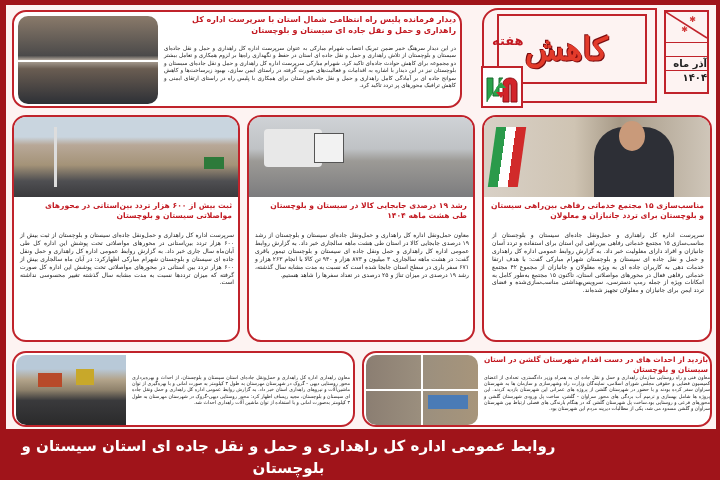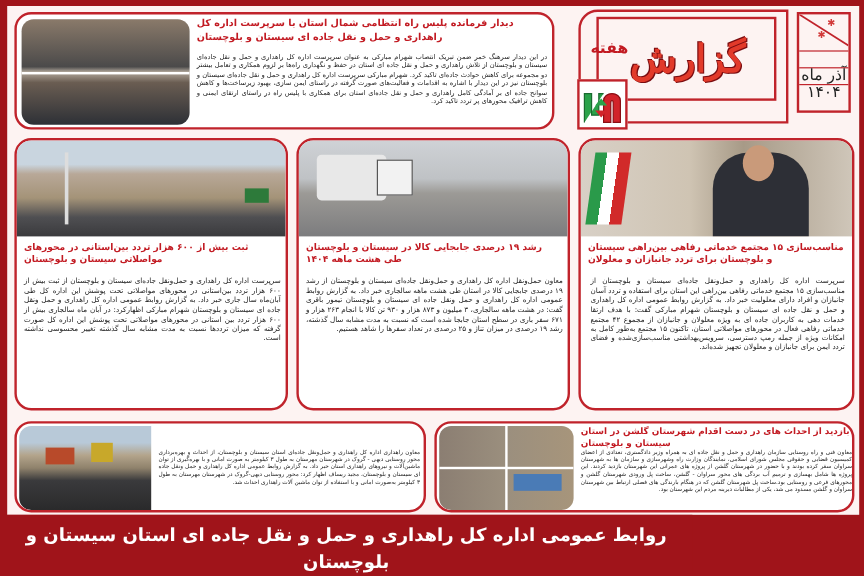--- a/index.html
+++ b/index.html
@@ -1,40 +1,40 @@
 <!DOCTYPE html>
 <html><head>
   <meta charset="utf-8">
   <style>
     * { box-sizing: border-box; margin: 0; padding: 0; }
     html, body { width: 720px; height: 480px; overflow: hidden; background: #a0141a; }
     body { font-family: "DejaVu Sans", sans-serif; position: relative; direction: rtl; }
     .page { position: absolute; left: 6px; top: 5px; width: 710px; height: 424px; background: #fdf3f2; }
     .card { position: absolute; background: #fff; border: 2px solid #c0232b; border-radius: 14px; overflow: hidden; }
-    .title { color: #c21a22; font-weight: bold; text-align: left; line-height: 1.35; }
+    .title { color: #c21a22; font-weight: bold; text-align: right; line-height: 1.35; }
     .body-text { color: #222; text-align: justify; line-height: 1.32; }
     .photo { position: absolute; overflow: hidden; }
     .footer { position: absolute; left: 0; top: 429px; width: 577px; height: 51px; background: #a0141a; color: #fff; font-weight: bold; font-size: 15px; text-align: center; line-height: 22px; padding-top: 6px; }
     
     .hdr-frame { position: absolute; left: 482px; top: 8px; width: 175px; height: 95px; border: 2px solid #c0232b; border-radius: 16px 0 0 0; background: #fdf3f2; }
     .hdr-inner { position: absolute; left: 497px; top: 14px; width: 150px; height: 70px; border: 2px solid #c0232b; background: #fdf3f2; }
     .gozaresh { position: absolute; left: 525px; top: 30px; font-size: 32px; font-weight: bold; color: #e23a2a; text-shadow: 1px 1px 0 #7a0c10, -1px -1px 0 #7a0c10; font-family: "DejaVu Serif", serif; }
     .hafte { position: absolute; left: 492px; top: 33px; font-size: 13px; font-weight: bold; color: #c21a22; }
     .logo-box { position: absolute; left: 481px; top: 66px; width: 42px; height: 42px; background: #fff; border: 2px solid #c0232b; }
     .date-box { position: absolute; left: 664px; top: 10px; width: 45px; height: 84px; border: 2px solid #c0232b; background: #fdf3f2; }
-    .date-cell { position: absolute; left: 0; width: 41px; height: 14px; border-top: 1.5px solid #c0232b; text-align: center; font-size: 13px; font-weight: normal; color: #222; line-height: 13px; }
+    .date-cell { position: absolute; left: 0; width: 41px; height: 14px; border-top: 1.5px solid #c0232b; font-size: 10px; font-weight: bold; color: #222; line-height: 13px; }
   </style>
 </head>
 <body>
 
 <div class="page"></div>
 
 <div class="hdr-frame"></div>
 <div class="hdr-inner"></div>
-<div class="gozaresh">گزارش</div>
+<div class="gozaresh">کاهش</div>
 <div class="hafte">هفته</div>
 <div class="logo-box">
   <svg width="38" height="38" viewBox="0 0 38 38">
     <path d="M4 34 V10 h6 v18 h6 V10 h4" fill="#2aa24a" stroke="#1a6b30" stroke-width="1"></path>
     <path d="M20 34 V16 c0-8 14-8 14 0 v18 h-6 V18 c0-3-2-3-2 0 v16z" fill="#d2232a" stroke="#8a0e14" stroke-width="1"></path>
     <path d="M13 20 l5 -6 l5 6z" fill="#2aa24a"></path>
     <path d="M13 24 l5 6 l5 -6z" fill="#d2232a"></path>
   </svg>
 </div>
 <div class="date-box">

